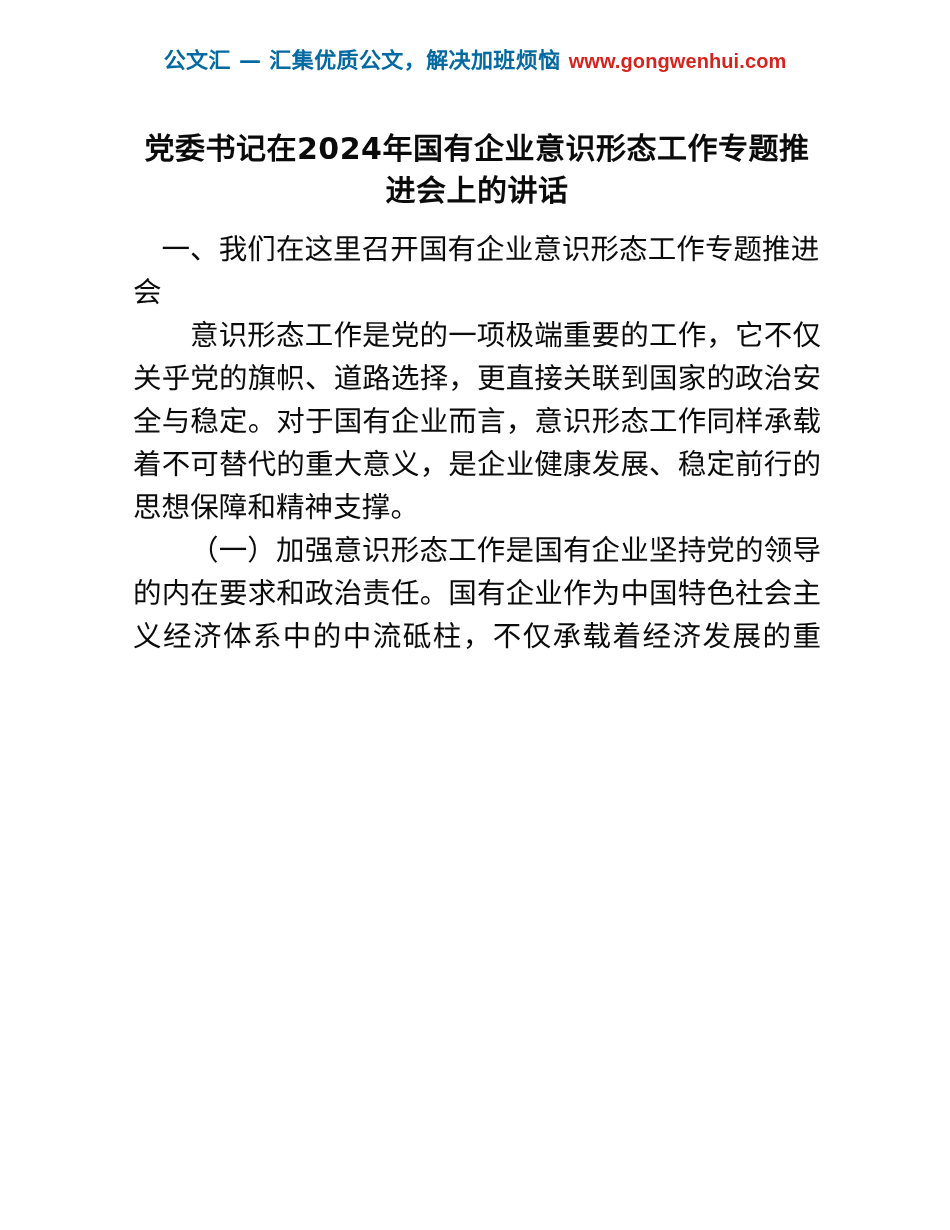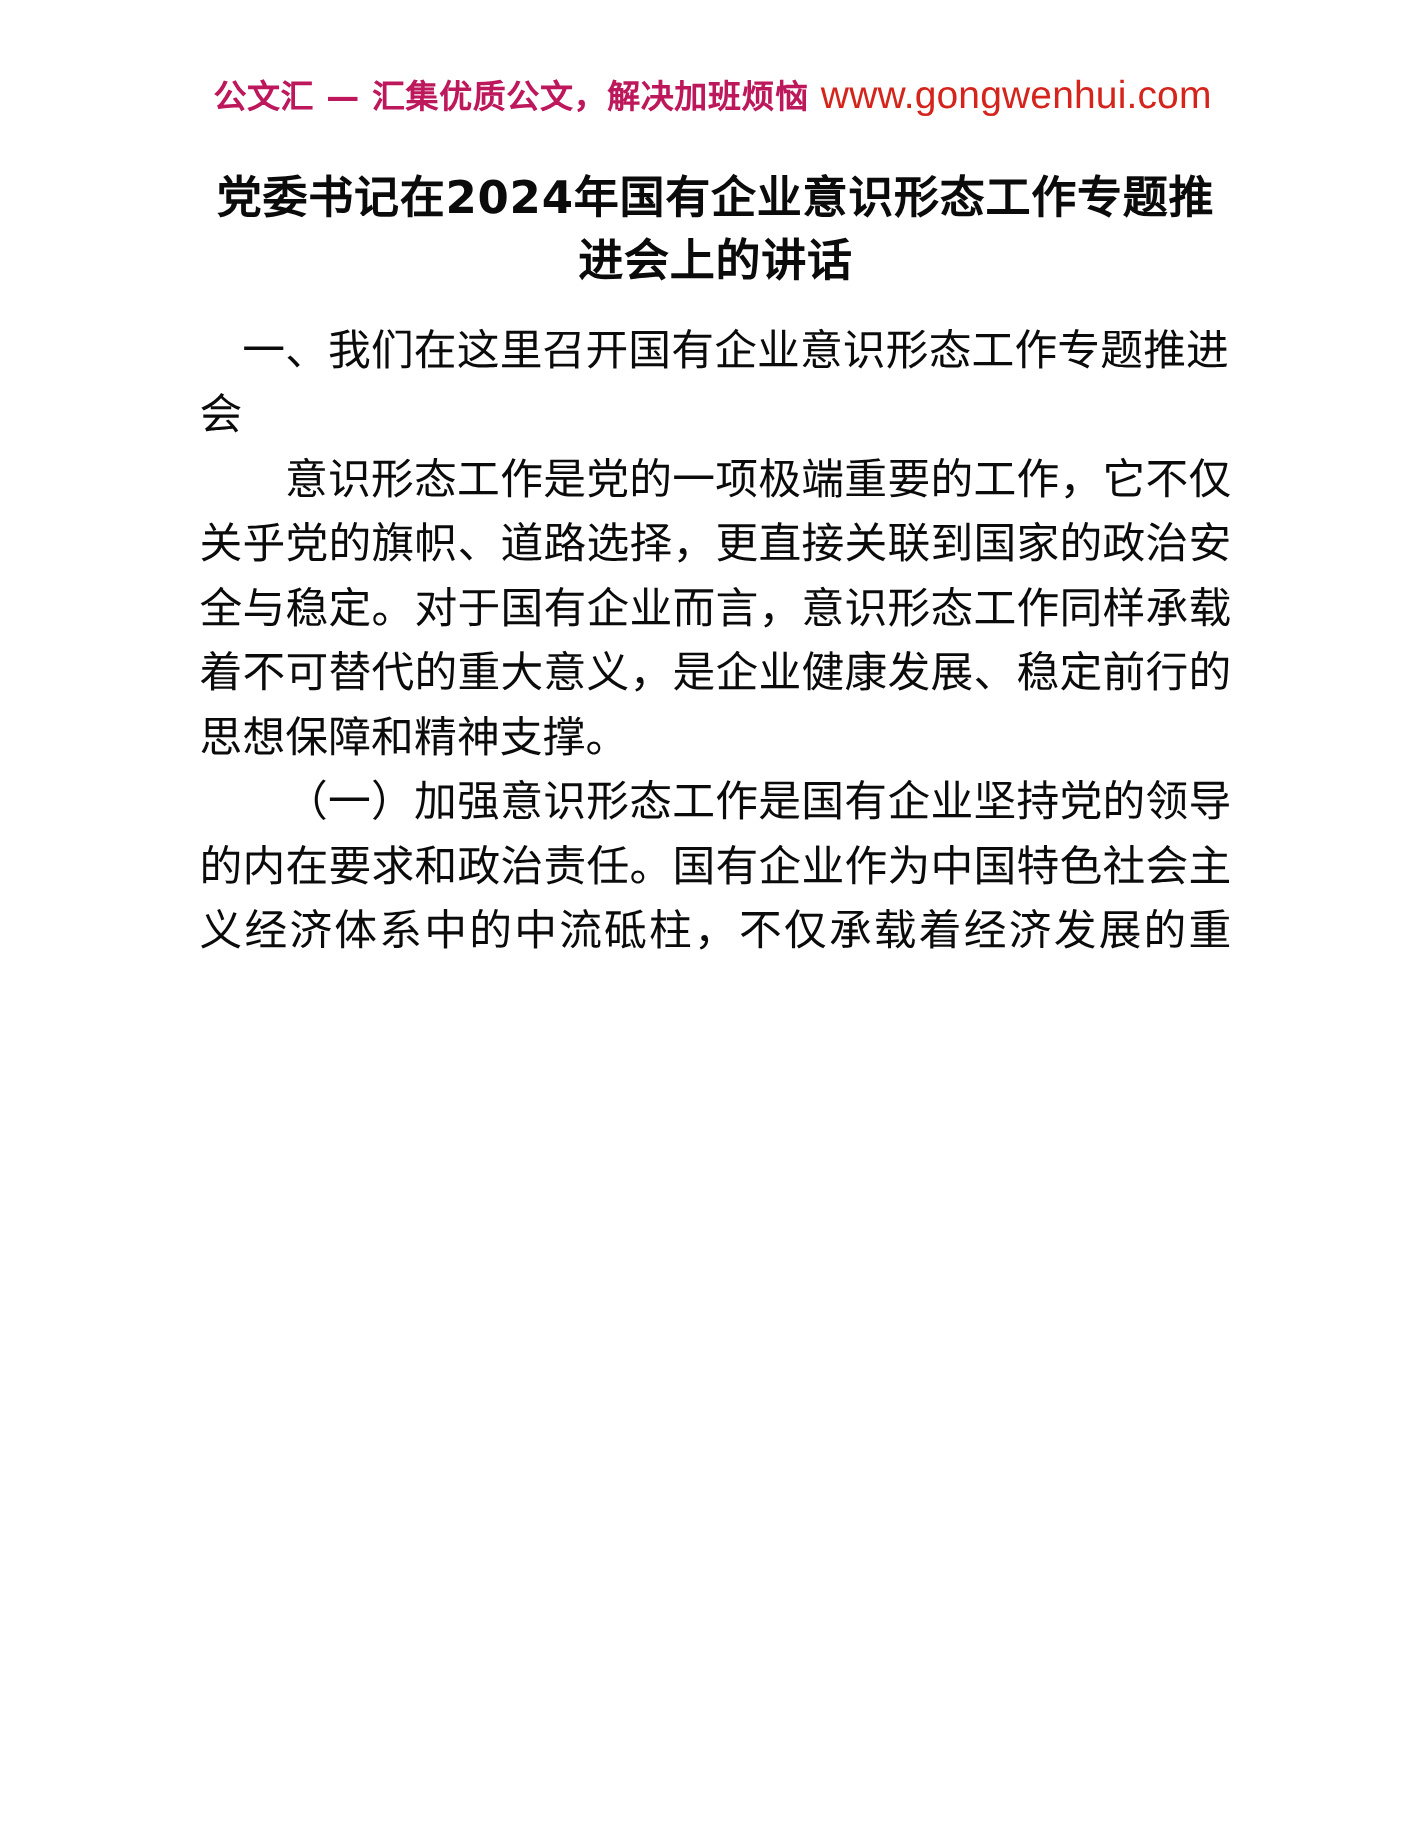--- a/index.html
+++ b/index.html
@@ -30,35 +30,35 @@
     left: 0;
     width: 950px;
     text-align: center;
     line-height: 1;
     white-space: nowrap;
   }
   .site-header .wm-text {
     font-size: 22px;
     font-weight: 600;
     letter-spacing: 0.4px;
-    color: #be185d;
+    color: #0369a1;
     font-family: "DejaVu Sans", "Liberation Sans", sans-serif;
   }
   .site-header .wm-url {
-    font-size: 26px;
-    font-weight: 400;
+    font-size: 20px;
+    font-weight: 700;
     color: #d4241c;
     letter-spacing: 0.1px;
     font-family: "Liberation Sans", sans-serif;
   }
 
   
   .doc {
     position: absolute;
-    top: 112px;
+    top: 128px;
     left: 133px;
     width: 688px;
   }
 
   .doc-title {
     font-size: 30px;
     font-weight: 700;
     line-height: 42px;
     text-align: center;
     letter-spacing: 0.5px;

